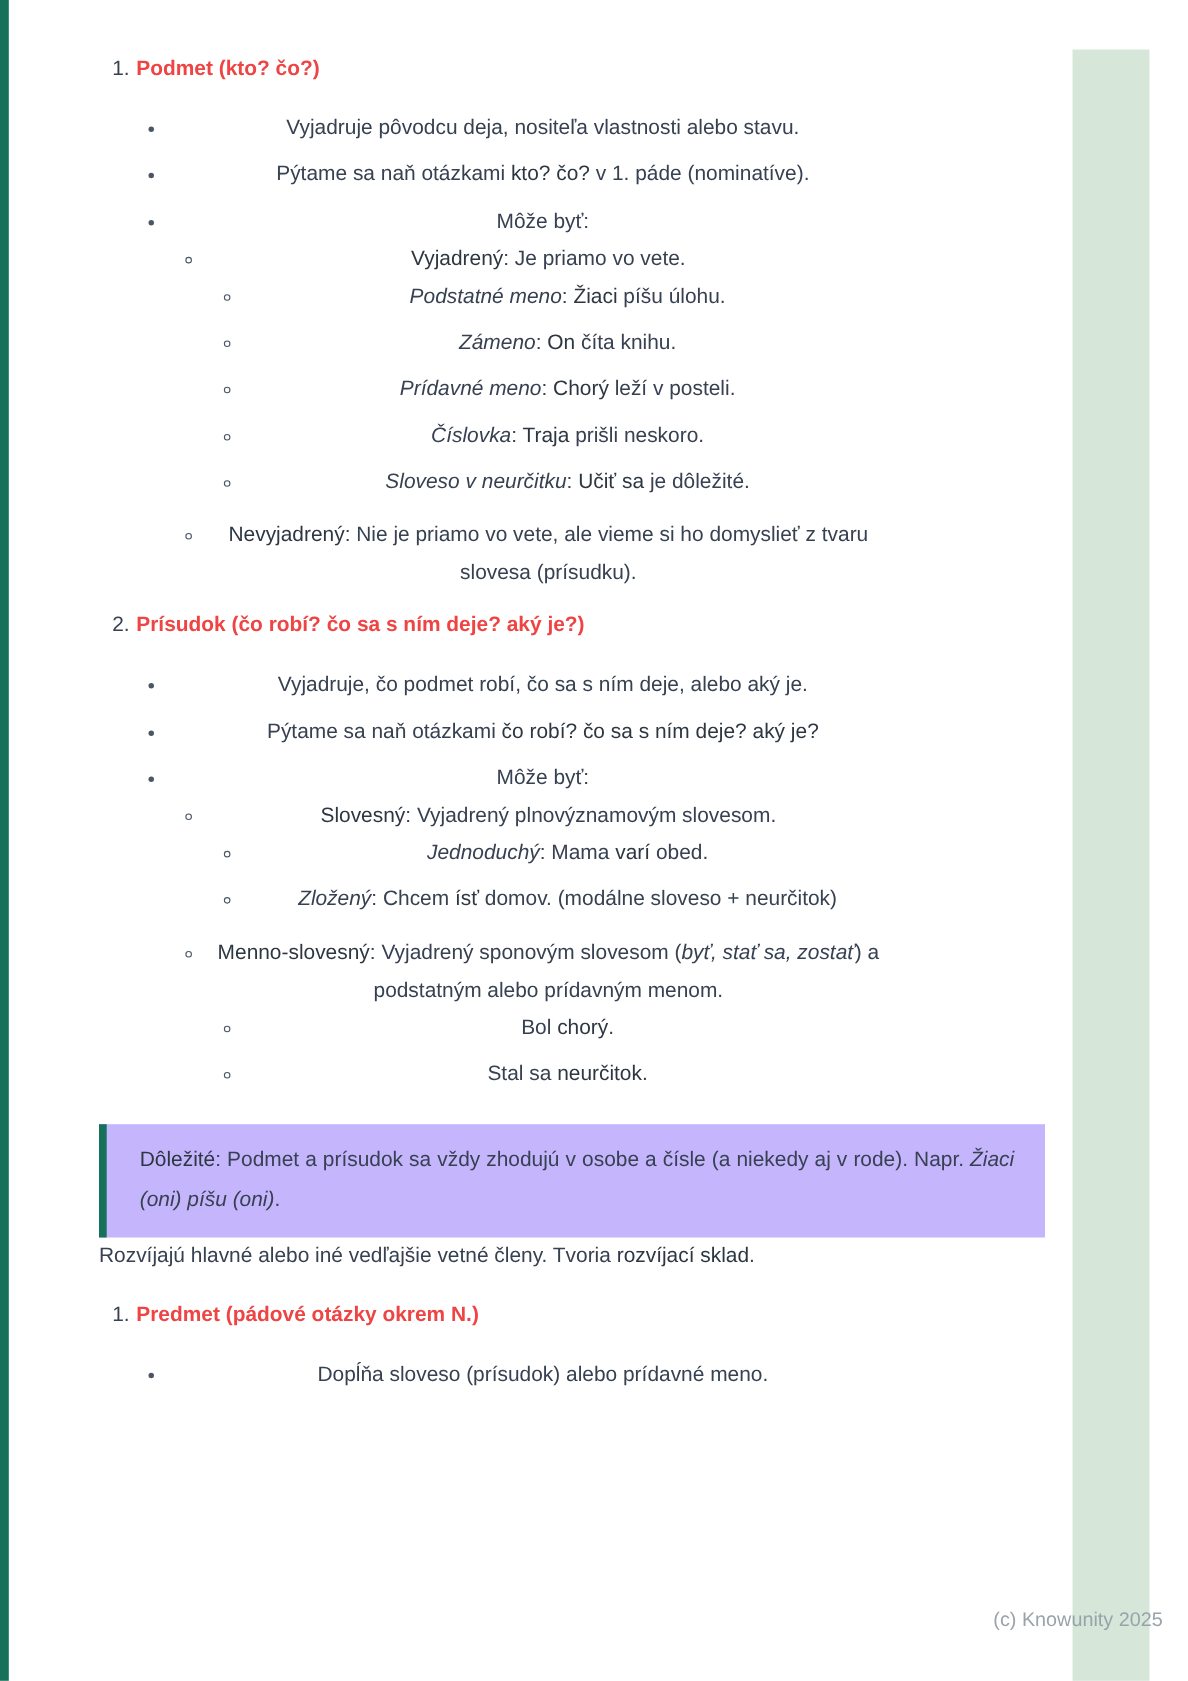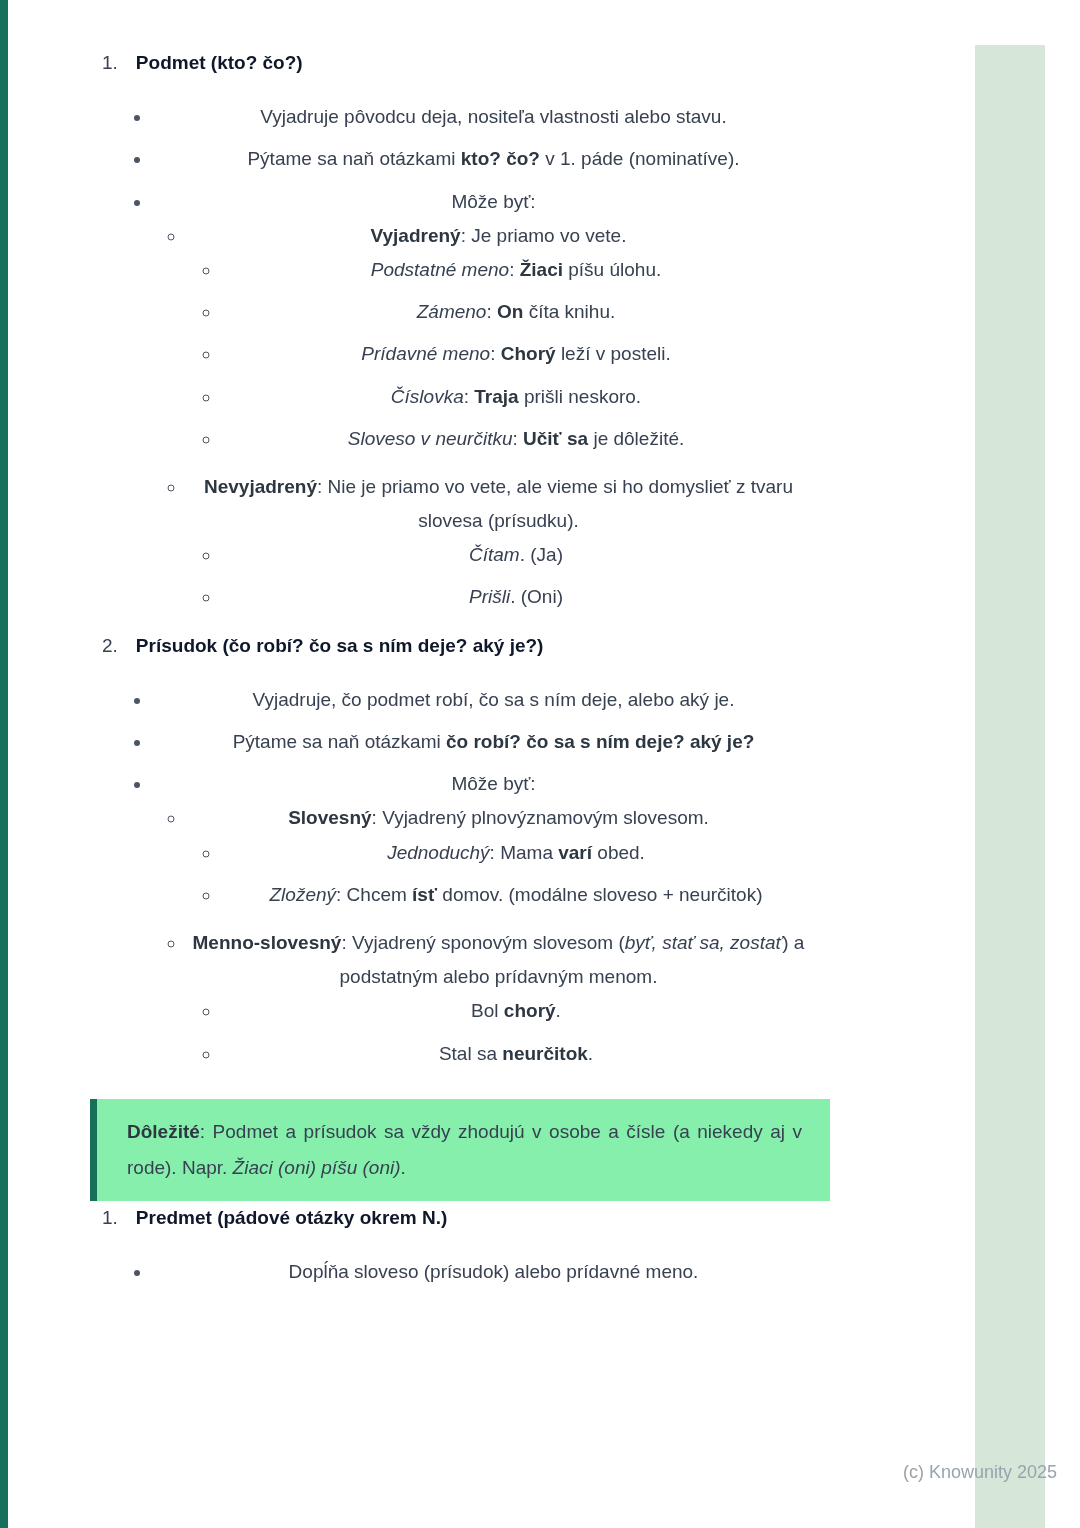--- a/index.html
+++ b/index.html
@@ -8,36 +8,36 @@
     width: 1080px; height: 1528px; position: relative;
     background: #ffffff;
     font-family: "Liberation Sans", "DejaVu Sans", sans-serif;
     color: #374151; overflow: hidden;
   }
   .stripe-left { position: absolute; left: 0; top: 0; width: 8px; height: 1528px; background: #17715a; }
   .stripe-right { position: absolute; left: 975px; top: 45px; width: 70px; height: 1483px; background: #d6e7da; }
   .content { position: absolute; left: 90px; top: 46px; width: 745px; font-size: 19px; line-height: 1.8; }
   .num-row { padding-left: 12px; margin: 0 0 20px 0; }
   .num { font-weight: 400; }
-  .num-title { font-weight: 700; margin-left: 18px; color: #0f172a; }
-  b { font-weight: 700; color: #2d3742; }
+  .num-title { font-weight: 700; margin-left: 6px; color: #ef4444; }
+  b { font-weight: 400; color: #2d3742; }
   ul { margin: 0; padding: 0; list-style-position: outside; }
   .lvl2 { padding-left: 62px; }
   .lvl2 > li { list-style-type: disc; text-align: center; }
   .lvl3 { padding-left: 34px; }
   .lvl3 > li { list-style-type: circle; max-width: 625px; }
   .lvl4 { padding-left: 35px; }
   .lvl4 > li { list-style-type: circle; }
   li { margin: 0 0 8px 0; }
   li::marker { color: #4b5563; }
   .gap-top { margin-top: 14px; }
   .sec2 { margin-top: 14px; }
   .callout {
-    margin-top: 28px; width: 740px;
-    background: #86efac; border-left: 7px solid #17715a;
+    margin-top: 28px; width: 860px;
+    background: #c4b5fd; border-left: 7px solid #17715a;
     padding: 15px 28px 15px 30px;
   }
   .callout p { margin: 0; line-height: 1.9; text-align: justify; color: #374151; }
   .teal-heading { margin: 36px 0 16px 0; font-size: 31px; line-height: 1.3; color: #0fa473; font-weight: 700; }
   .intro { margin: 0 0 20px 0; }
   .watermark { position: absolute; left: 903px; top: 1462px; font-size: 18px; color: #9aa3ab; z-index: 2; }
 </style>
 </head>
 <body>
 
@@ -56,24 +56,20 @@
           <li><b>Vyjadrený</b><span>: Je priamo vo vete.</span>
             <ul class="lvl4">
               <li><i>Podstatné meno</i><span>: </span><b>Žiaci</b><span> píšu úlohu.</span></li>
               <li><i>Zámeno</i><span>: </span><b>On</b><span> číta knihu.</span></li>
               <li><i>Prídavné meno</i><span>: </span><b>Chorý</b><span> leží v posteli.</span></li>
               <li><i>Číslovka</i><span>: </span><b>Traja</b><span> prišli neskoro.</span></li>
               <li><i>Sloveso v neurčitku</i><span>: </span><b>Učiť sa</b><span> je dôležité.</span></li>
             </ul>
           </li>
           <li class="gap-top"><b>Nevyjadrený</b><span>: Nie je priamo vo vete, ale vieme si ho domyslieť z tvaru slovesa (prísudku).</span>
-            <ul class="lvl4">
-              <li><i>Čítam</i><span>. (Ja)</span></li>
-              <li><i>Prišli</i><span>. (Oni)</span></li>
-            </ul>
           </li>
         </ul>
       </li>
     </ul>
   </section>
 
   <section class="sec2">
     <div class="num-row"><span class="num">2.</span><span class="num-title">Prísudok (čo robí? čo sa s ním deje? aký je?)</span></div>
     <ul class="lvl2">
       <li><span>Vyjadruje, čo podmet robí, čo sa s ním deje, alebo aký je.</span></li>
@@ -95,20 +91,21 @@
         </ul>
       </li>
     </ul>
   </section>
 
   <aside class="callout">
     <p><b>Dôležité</b><span>: Podmet a prísudok sa vždy zhodujú v osobe a čísle (a niekedy aj v rode). Napr. </span><i>Žiaci (oni) píšu (oni)</i><span>.</span></p>
   </aside>
 
   <section>
+    <p class="intro"><span>Rozvíjajú hlavné alebo iné vedľajšie vetné členy. Tvoria </span><b>rozvíjací sklad</b><span>.</span></p>
     <div class="num-row"><span class="num">1.</span><span class="num-title">Predmet (pádové otázky okrem N.)</span></div>
     <ul class="lvl2">
       <li><span>Dopĺňa sloveso (prísudok) alebo prídavné meno.</span></li>
     </ul>
   </section>
 
 </main>
 
 <div class="watermark">(c) Knowunity 2025</div>
 

